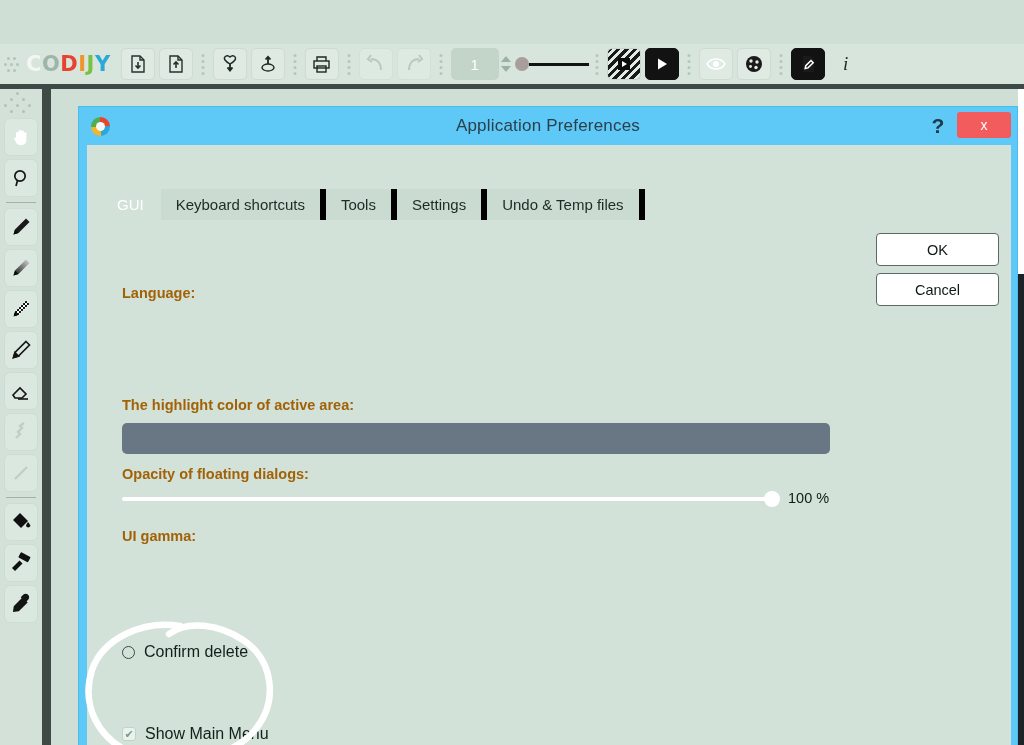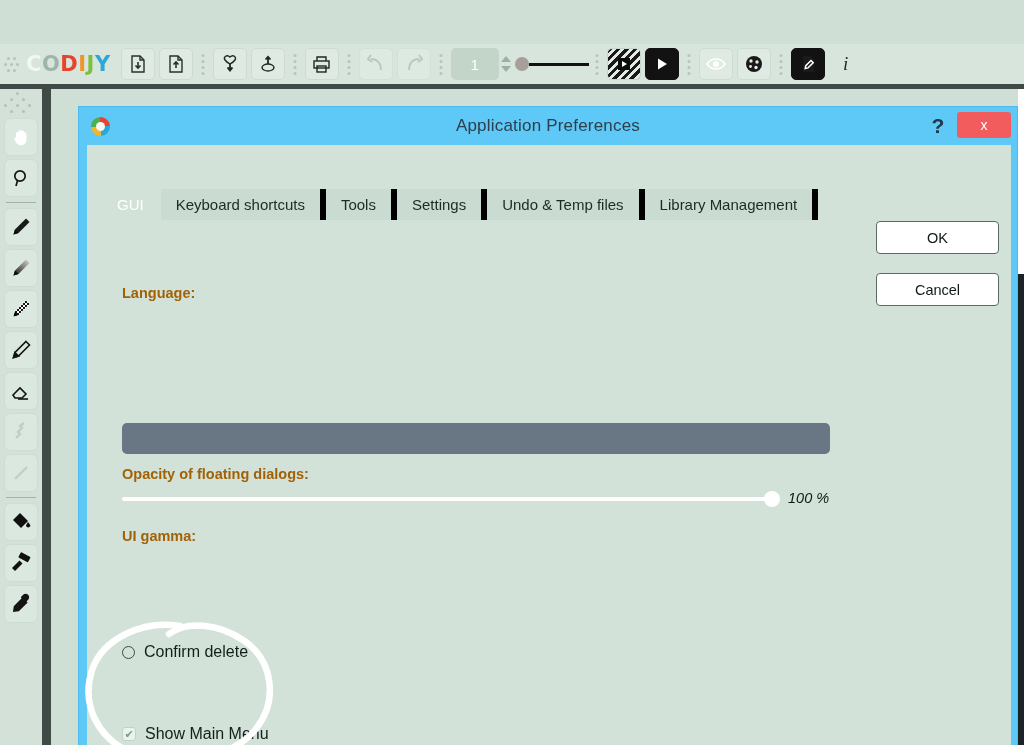--- a/index.html
+++ b/index.html
@@ -215,21 +215,21 @@
     color: #7f9a8a; font-size: 11px; line-height: 1;
   }
   .chk-label { margin-left: 9px; font-size: 16px; color: #131f19; }
 
   #ok-btn, #cancel-btn {
     position: absolute; width: 123px; height: 33px;
     background: #ffffff; border: 1px solid #5d6a63; border-radius: 4px;
     display: flex; align-items: center; justify-content: center;
     font-size: 14.5px; color: #101a14;
   }
-  #ok-btn { left: 789px; top: 76px; }
+  #ok-btn { left: 789px; top: 88px; }
   #cancel-btn { left: 789px; top: 128px; }
 
   
   #annotation {
     position: absolute; left: 83px; top: 568px; width: 205px; height: 158px;
     pointer-events: none;
   }
   
   #bottom-strip {
     position: absolute; left: 140px; top: 737px; width: 884px; height: 8px;
@@ -496,32 +496,32 @@
     </div>
 
     <div id="dialog-body">
 
       <div id="tabbar">
         <div class="tab active">GUI</div>
         <div class="tab">Keyboard shortcuts</div>
         <div class="tab">Tools</div>
         <div class="tab">Settings</div>
         <div class="tab">Undo &amp; Temp files</div>
-        <div class="tab">Library Management</div>
       </div>
 
       <div class="fld-label" style="left:35px;top:140px;">Language:</div>
 
+      <div class="fld-label" style="left:35px;top:252px;">The highlight color of active area:</div>
       <div id="swatch"></div>
 
       <div class="fld-label" style="left:35px;top:321px;">Opacity of floating dialogs:</div>
       <div class="slider-row" style="top:345px;">
         <div class="sl-track-w" style="left:0;width:650px;"></div>
         <div class="sl-knob" style="left:642px;"></div>
-        <div class="sl-val" style="left:666px;top:0px;font-style:italic;">100 %</div>
+        <div class="sl-val" style="left:666px;top:0px;">100 %</div>
       </div>
 
       <div class="fld-label" style="left:35px;top:383px;">UI gamma:</div>
 
       <div class="chk-row" style="left:35px;top:498px;">
         <span class="chk-circle"></span>
         <span class="chk-label">Confirm delete</span>
       </div>
       <div class="chk-row" style="left:35px;top:580px;">
         <span class="chk-box">✔</span>

